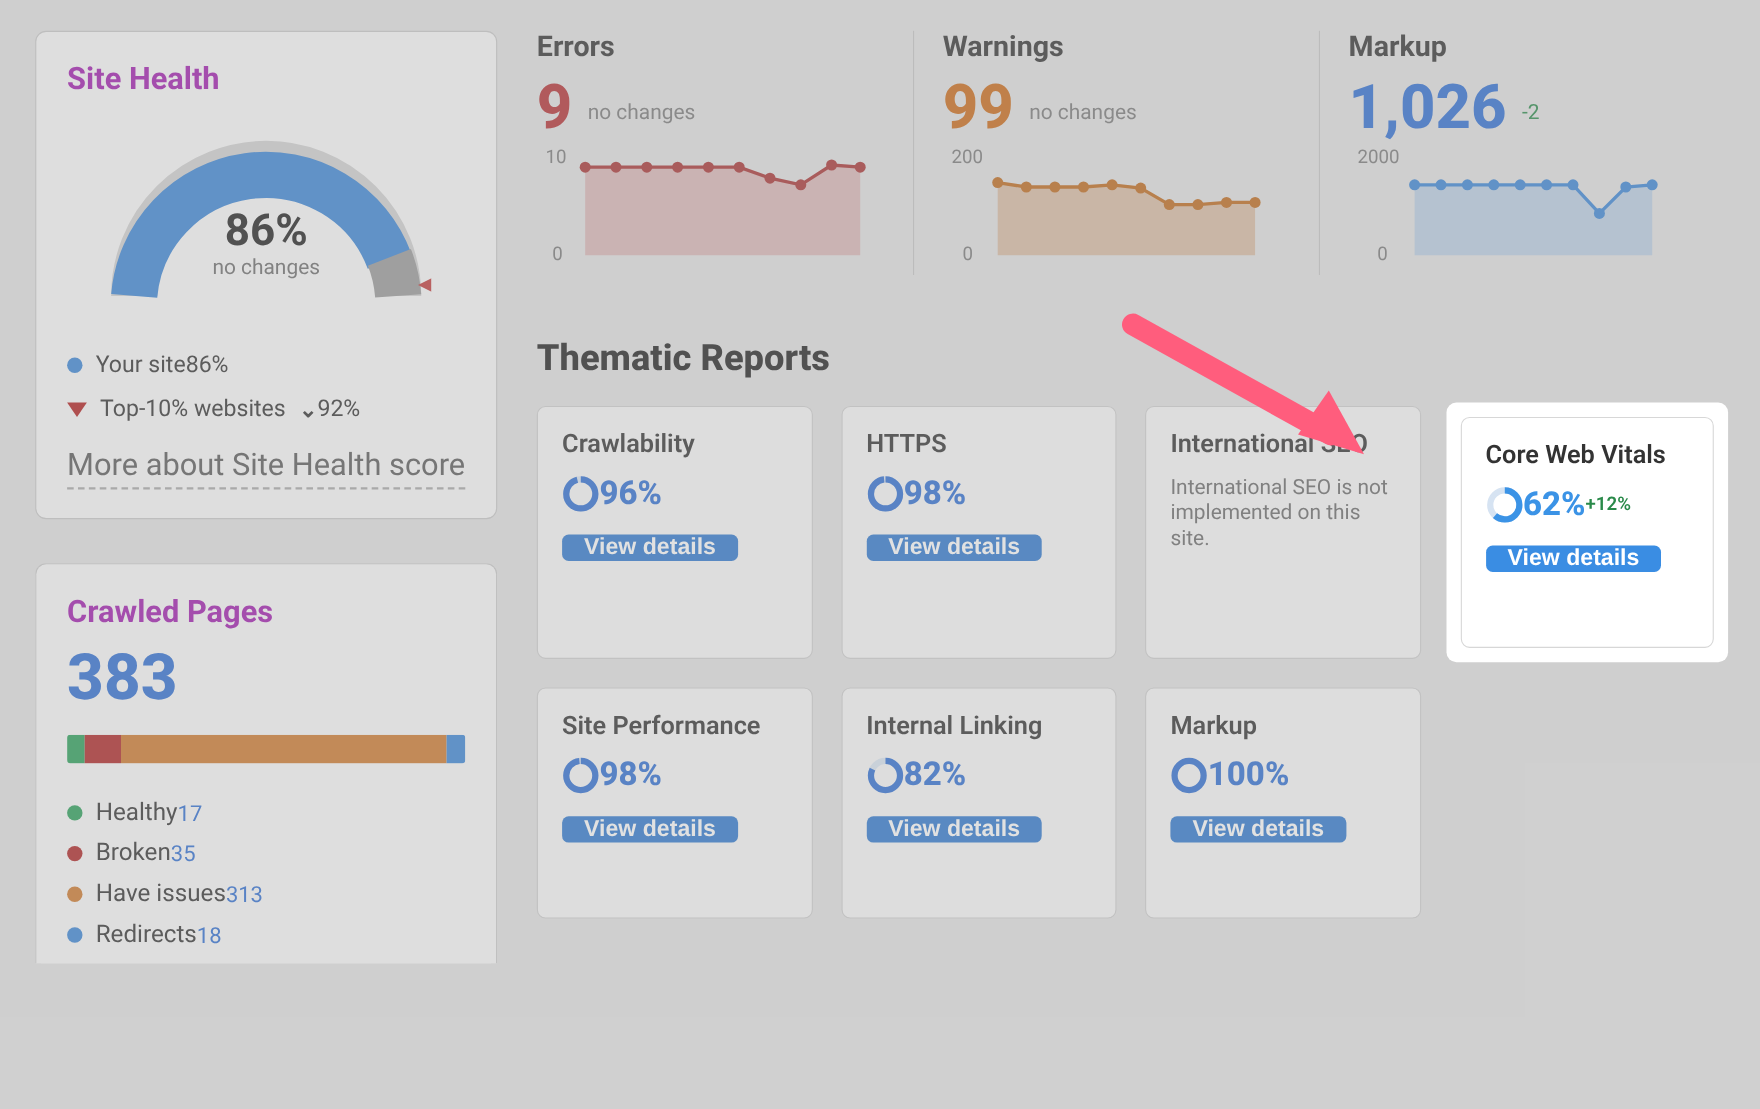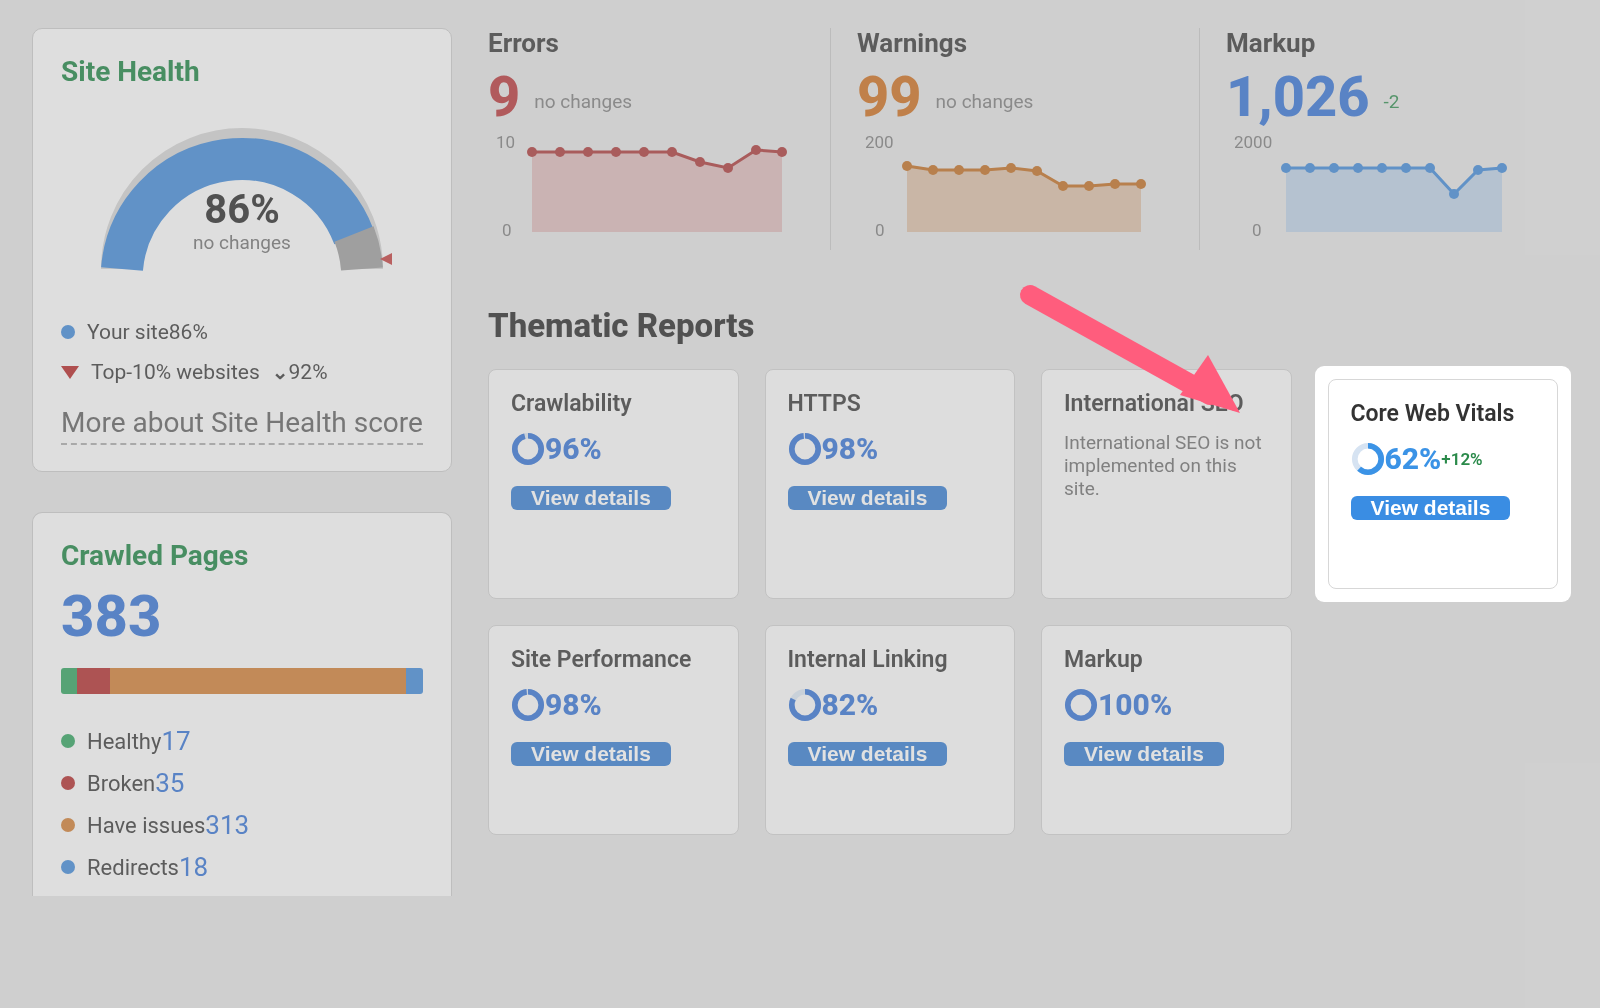--- a/index.html
+++ b/index.html
@@ -28,42 +28,42 @@
   .left-col{ width:420px; flex:0 0 420px; display:flex; flex-direction:column; gap:40px;}
   .right-col{ flex:1; display:flex; flex-direction:column; }
 
   .card{
     background:#fbfbfb;
     border:1px solid #c9c9c9;
     border-radius:10px;
     padding:26px 28px;
   }
 
-  h2.card-title{ margin:0 0 10px 0; font-size:28px; font-weight:700; color:#15803d;}
+  h2.card-title{ margin:0 0 10px 0; font-size:28px; font-weight:700; color:#a21caf;}
   .gauge-wrap{ display:flex; justify-content:center; padding-top:6px;}
   .gauge{ width:300px; height:190px; position:relative;}
   .gauge svg{ width:100%; height:100%;}
   .gauge-center{ position:absolute; left:0; right:0; top:82px; text-align:center;}
   .gauge-center .pct{ font-size:40px; font-weight:700; color:#222;}
   .gauge-center .sub{ font-size:19px; color:#6d6d6d; margin-top:-2px;}
 
   .legend{ margin-top:18px; font-size:21px; color:#333;}
   .legend-row{ display:flex; align-items:center; justify-content:flex-start; padding:8px 0;}
   .legend-left{ display:flex; align-items:center; gap:12px;}
   .dot{ width:14px;height:14px;border-radius:50%; display:inline-block;}
   .tri-down{ width:0;height:0;border-left:9px solid transparent;border-right:9px solid transparent;border-top:13px solid #b21f1f;}
   .chev{ font-size:20px;font-weight:700;color:#333;}
   .more-link{ margin-top:14px; font-size:28px; color:#5b5b5b; border-bottom:2px dashed #aaa; display:inline-block; padding-bottom:4px;}
 
   .crawled-num{ font-size:58px; font-weight:800; color:#2f6fd4; margin:10px 0 18px 0;}
   .stack-bar{ height:26px; width:100%; border-radius:3px; overflow:hidden; display:flex;}
   .stack-bar span{ display:block; height:100%;}
   .crawl-legend{ margin-top:26px; font-size:22px;}
   .crawl-legend .legend-row{ padding:6px 0;}
-  .crawl-legend .val{ color:#2f6fd4; font-size:26px;}
+  .crawl-legend .val{ color:#2f6fd4; font-size:20px;}
 
   
   .stats-row{ display:flex; gap:0;align-items:center; }
   .stat{ flex:1; padding:0 26px 10px 0; position:relative;}
   .stat + .stat{ padding-left:26px; border-left:1px solid #c6c6c6;}
   .stat h3{ margin:0 0 6px 0; font-size:26px; font-weight:700;}
   .stat .big{ font-size:56px; font-weight:800; }
   .stat .meta{ font-size:19px; color:#7a7a7a; margin-left:14px; position:relative; top:-8px;}
   .mini-chart{ height:110px; }
 

